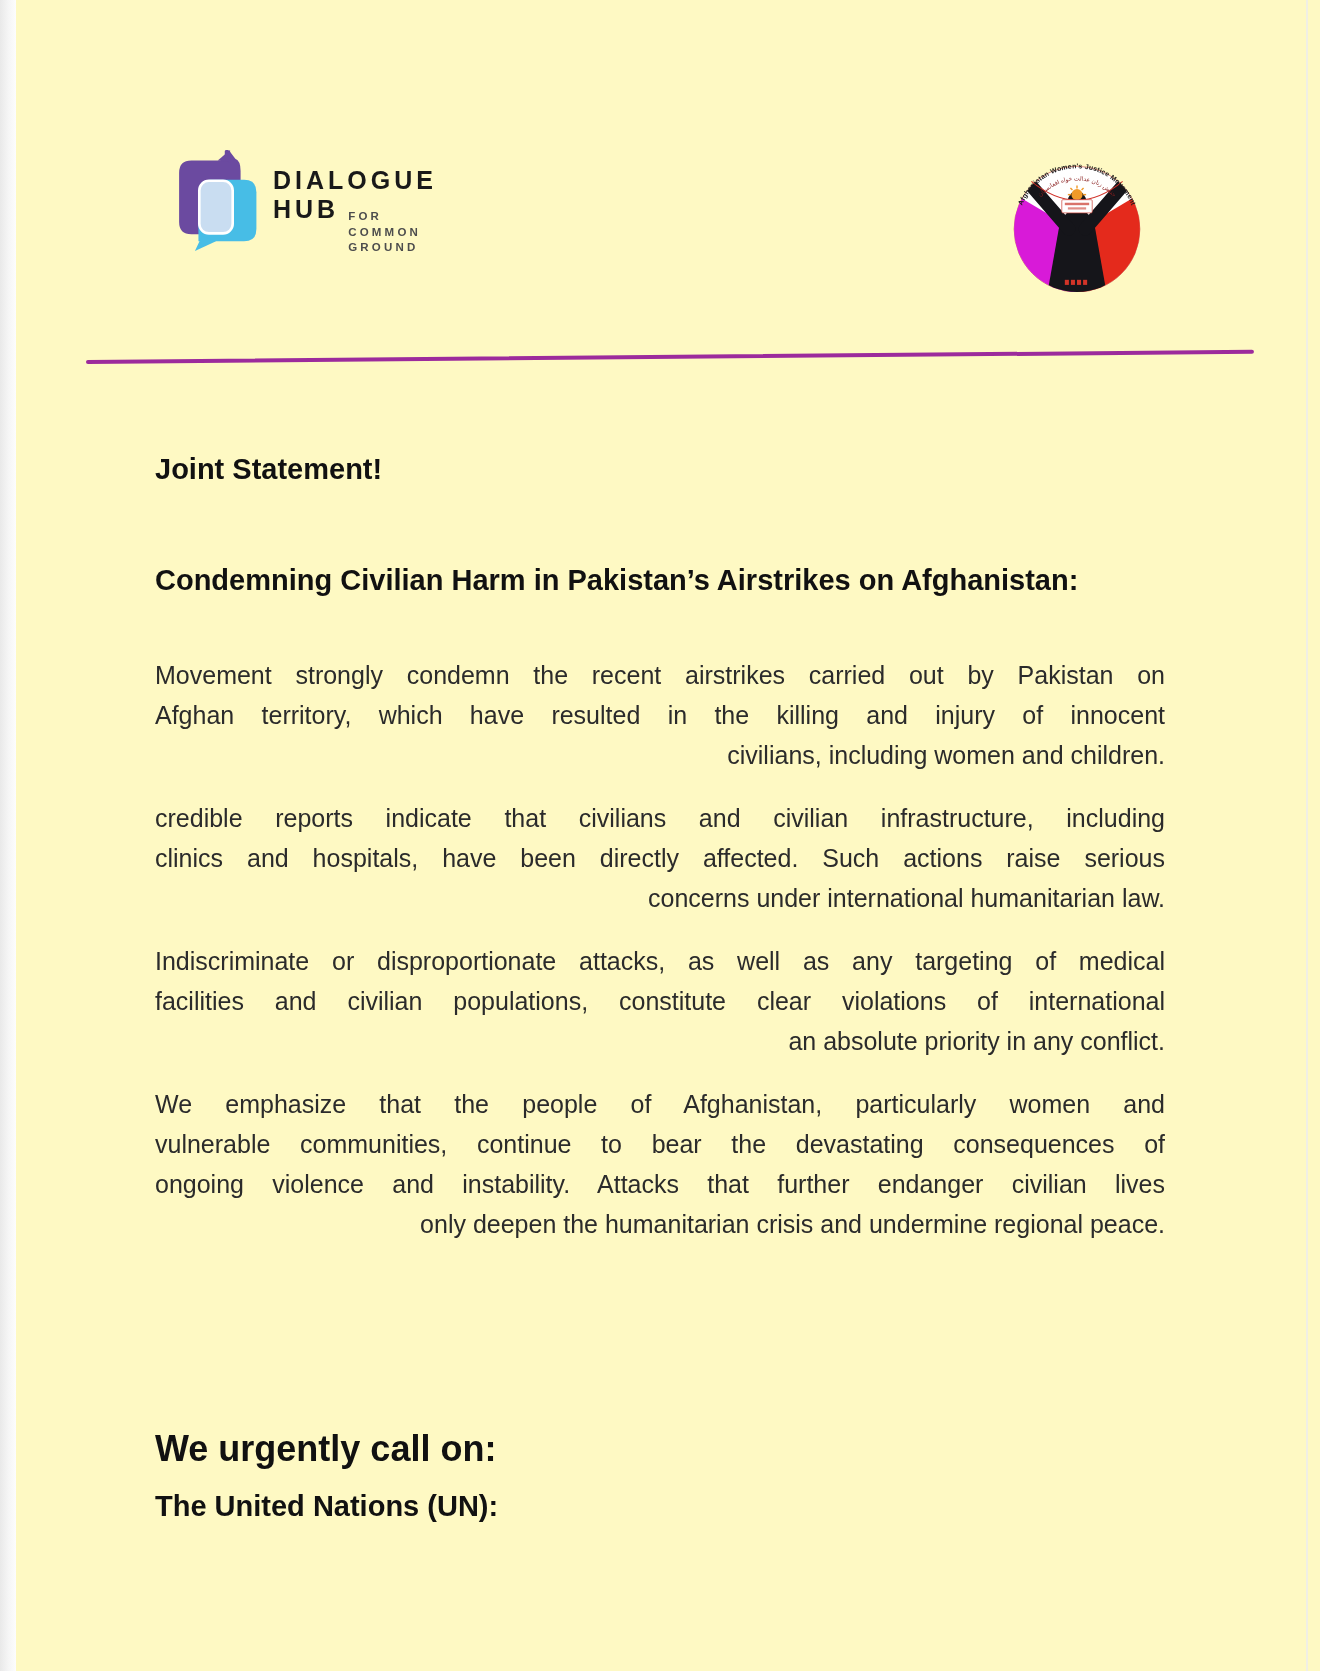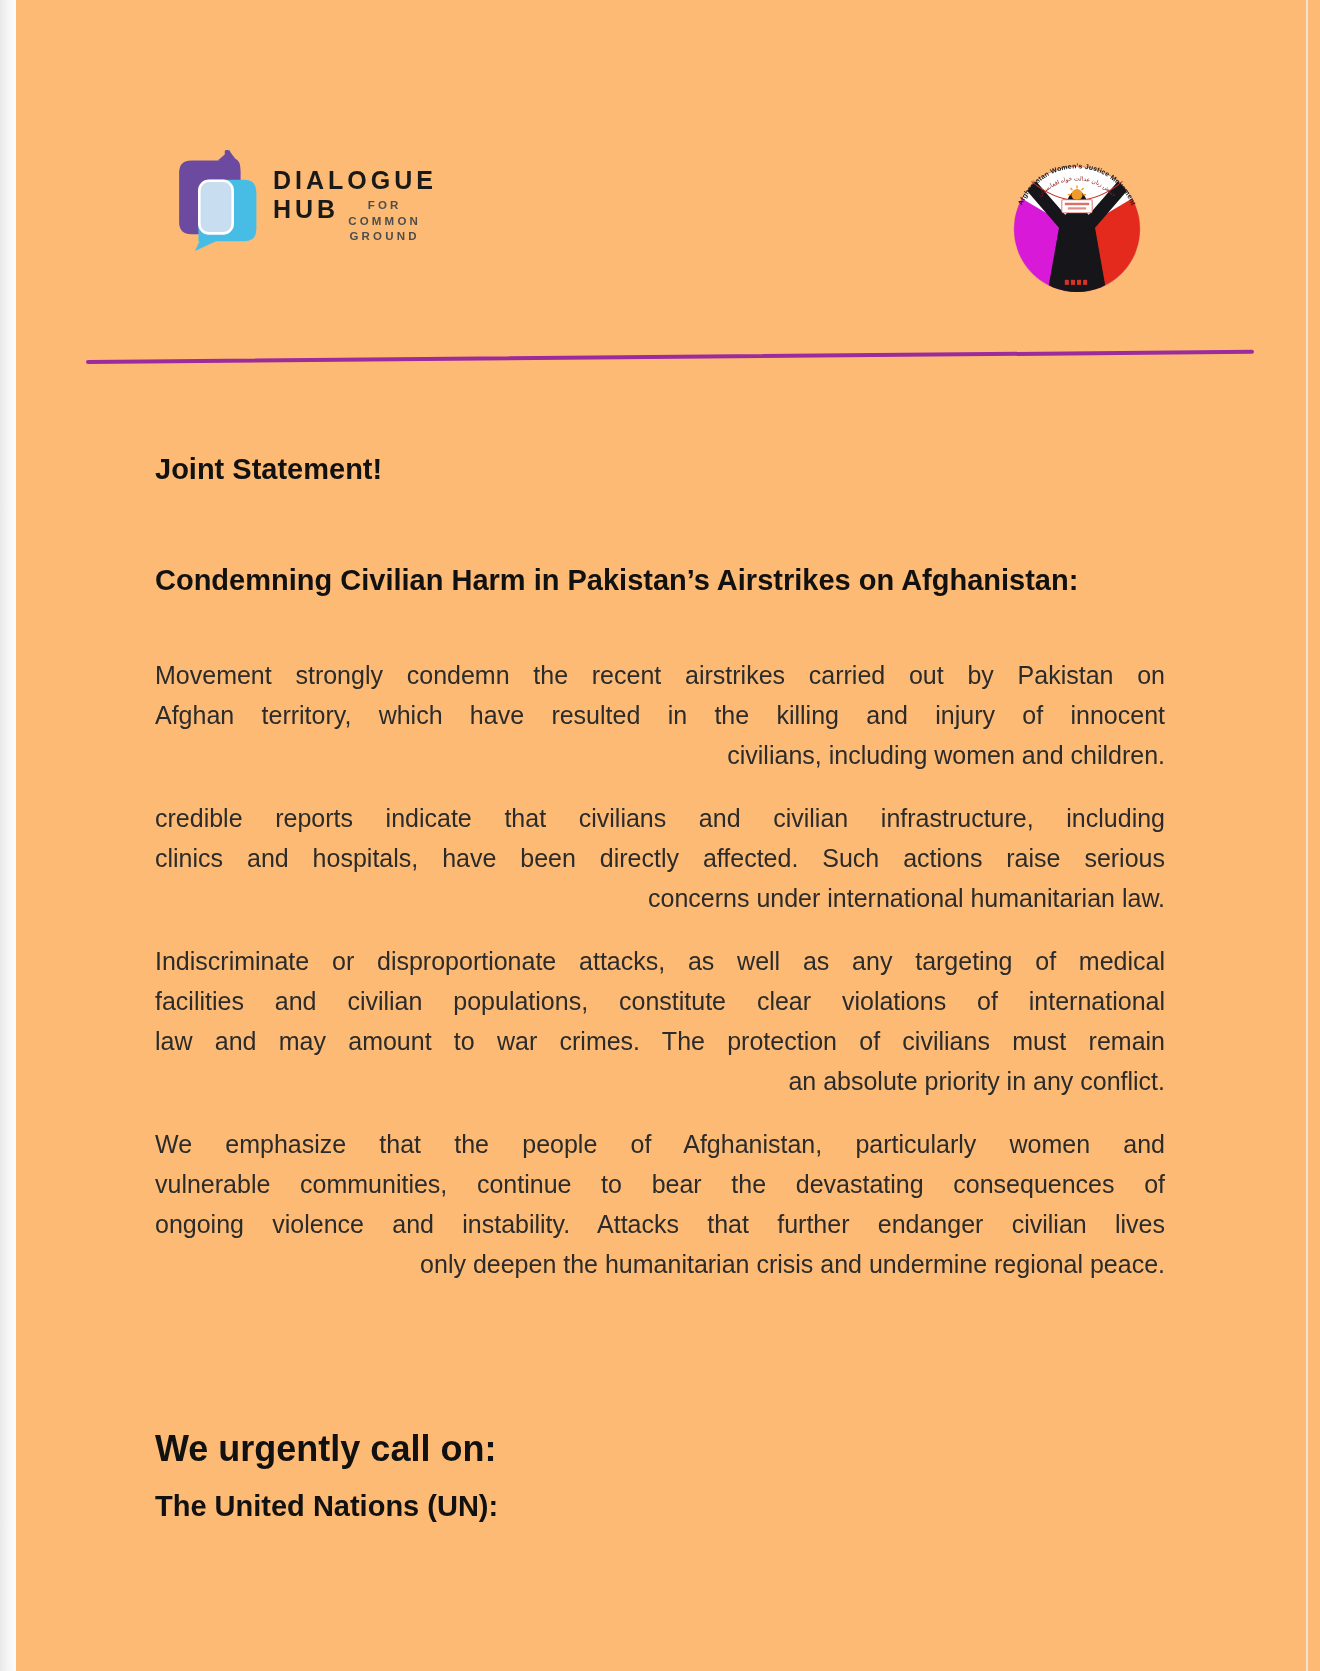--- a/index.html
+++ b/index.html
@@ -1,39 +1,39 @@
 <!DOCTYPE html>
 <html><head>
 <meta charset="utf-8">
 <style>
   html,body{margin:0;padding:0;background:#ffffff;}
   .page{
     position:relative;
     width:1320px;height:1671px;
-    background:#fdba74;
+    background:#fef9c3;
     font-family:"Liberation Sans","DejaVu Sans",sans-serif;
     overflow:hidden;
   }
   .page::before{ 
     content:"";position:absolute;left:0;top:0;bottom:0;width:16px;
     background:linear-gradient(to right,#e9e9e9,#f6f6f6 55%,#fdfdfd);
     pointer-events:none;
   }
   .page::after{ 
     content:"";position:absolute;right:12px;top:0;bottom:0;width:2px;
     background:#ececec;opacity:.8;pointer-events:none;
   }
 
   
   .dh-logo{position:absolute;left:172px;top:150px;display:flex;gap:13px;align-items:flex-start;}
   .dh-text{margin-top:18px;line-height:1;}
   .dh-name1{font-size:25px;font-weight:800;letter-spacing:4px;color:#191919;}
   .dh-row{display:flex;align-items:flex-start;gap:9px;margin-top:4px;}
   .dh-name2{font-size:25px;font-weight:800;letter-spacing:4px;color:#191919;}
-  .dh-tagline{display:flex;flex-direction:column;gap:4px;margin-top:3px;align-items:center;}
+  .dh-tagline{display:flex;flex-direction:column;gap:4px;margin-top:14px;}
   .dh-tag{font-size:11.5px;font-weight:600;letter-spacing:3.2px;color:#4d4d4d;}
 
   .awjm-logo{position:absolute;left:1006px;top:150px;width:142px;height:142px;}
 
   .divider{
     position:absolute;left:86px;top:360px;width:1168px;height:4px;
     border-radius:3px;transform:rotate(-0.5deg);transform-origin:left center;
   }
 
   
@@ -148,21 +148,20 @@
         <div class="line">civilians, including women and children.</div>
       </div>
       <div class="para">
         <div class="line just">credible reports indicate that civilians and civilian infrastructure, including</div>
         <div class="line just">clinics and hospitals, have been directly affected. Such actions raise serious</div>
         <div class="line">concerns under international humanitarian law.</div>
       </div>
       <div class="para">
         <div class="line just">Indiscriminate or disproportionate attacks, as well as any targeting of medical</div>
         <div class="line just">facilities and civilian populations, constitute clear violations of international</div>
-        <div class="line just">law and may amount to war crimes. The protection of civilians must remain</div>
         <div class="line">an absolute priority in any conflict.</div>
       </div>
       <div class="para">
         <div class="line just">We emphasize that the people of Afghanistan, particularly women and</div>
         <div class="line just">vulnerable communities, continue to bear the devastating consequences of</div>
         <div class="line just">ongoing violence and instability. Attacks that further endanger civilian lives</div>
         <div class="line">only deepen the humanitarian crisis and undermine regional peace.</div>
       </div>
     </div>
 

